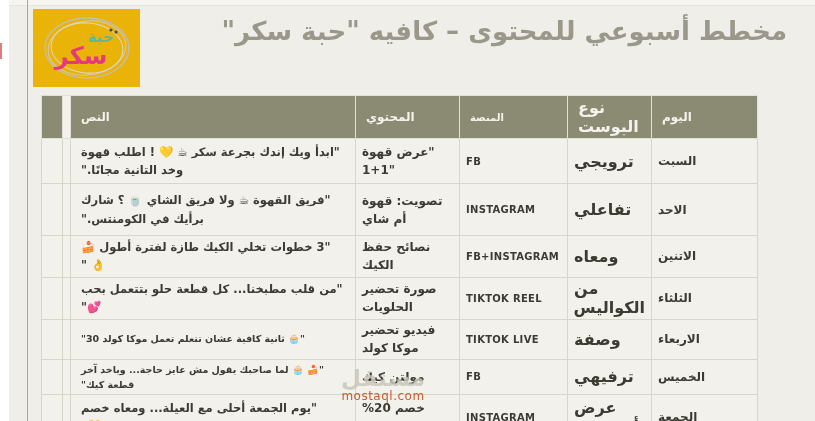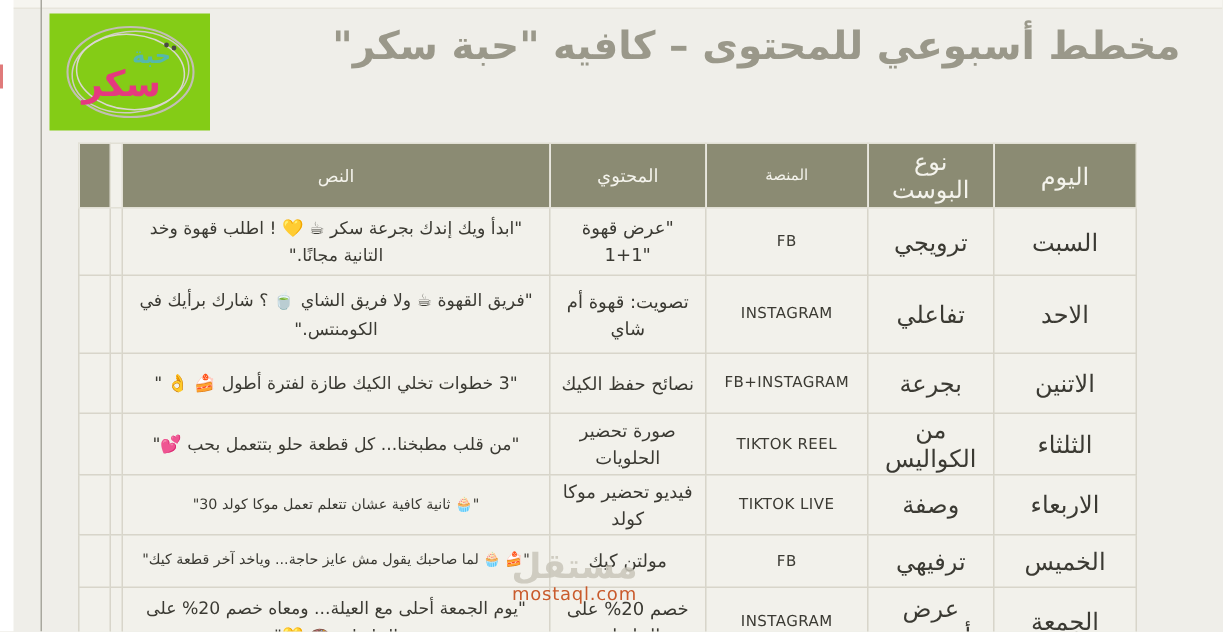--- a/index.html
+++ b/index.html
@@ -13,36 +13,36 @@
     background:var(--page-bg);
     font-family:"DejaVu Sans",sans-serif;
     color:var(--ink);
     position:relative;
   }
   .top-strip{position:absolute;left:0;top:0;width:815px;height:6px;background:#f6f5f0;border-bottom:1px solid #e7e5dc}
   .left-strip{position:absolute;left:0;top:0;width:9px;height:421px;background:#ffffff}
   .left-accent{position:absolute;left:0;top:43px;width:2px;height:16px;background:#e07a7a}
   .pane-line{position:absolute;left:27px;top:0;width:1px;height:421px;background:#a8a79e}
 
-  .logo-box{position:absolute;left:33px;top:9px;width:107px;height:78px;background:#84cc16;display:flex;align-items:center;justify-content:center}
+  .logo-box{position:absolute;left:33px;top:9px;width:107px;height:78px;background:#eab308;display:flex;align-items:center;justify-content:center}
   .logo-box svg{display:block}
 
   .page-title{
     position:absolute;top:16px;right:28px;direction:rtl;
     font-size:26px;color:var(--title);letter-spacing:0;white-space:nowrap;
   }
 
   .table-wrap{position:absolute;left:55px;top:95px;width:703px;direction:rtl}
   table{border-collapse:collapse;table-layout:fixed;width:703px}
   td,th{border:1px solid var(--border);background:var(--cell-bg);
-    text-align:center;vertical-align:middle;padding:1px 6px;overflow:hidden;
-    color:var(--ink);font-weight:normal}
+    text-align:left;vertical-align:middle;padding:1px 6px;overflow:hidden;
+    color:var(--ink);font-weight:bold}
   thead th{background:var(--header-bg);color:#f4f3ec;font-size:12.5px;height:25px;border-color:#e2e0d5;padding:2px 10px}
   thead th.col-n2{background:var(--cell-bg)}
-  .col-day{width:95px;font-size:16px}
+  .col-day{width:106px;font-size:12px}
   .col-post{width:84px;font-size:16px}
   .col-platform{width:108px;font-size:10px}
   .col-content{width:104px;font-size:12px;line-height:1.5}
   .col-text{width:285px;font-size:11.5px;line-height:1.6;padding:2px 10px}
   .col-n1{width:19px}
   .col-n2{width:8px;padding:0}
   tr.r1 td{height:45px} tr.r2 td{height:52px} tr.r3 td{height:40px}
   tr.r4 td{height:40px} tr.r5 td{height:40px} tr.r6 td{height:35px}
   tr.r7 td{height:46px}
   tr.r5 td.col-text, tr.r6 td.col-text{font-size:9.5px}
@@ -104,21 +104,21 @@
         <td class="col-day">الاحد</td>
         <td class="col-post">تفاعلي</td>
         <td class="col-platform">INSTAGRAM</td>
         <td class="col-content">تصويت: قهوة أم شاي</td>
         <td class="col-text">"فريق القهوة ☕ ولا فريق الشاي 🍵 ؟ شارك برأيك في الكومنتس."</td>
         <td class="col-n2"></td>
         <td class="col-n1"></td>
       </tr>
       <tr class="r3">
         <td class="col-day">الاتنين</td>
-        <td class="col-post">بجرعة</td>
+        <td class="col-post">ومعاه</td>
         <td class="col-platform">FB+INSTAGRAM</td>
         <td class="col-content">نصائح حفظ الكيك</td>
         <td class="col-text">"3 خطوات تخلي الكيك طازة لفترة أطول 🍰 👌 "</td>
         <td class="col-n2"></td>
         <td class="col-n1"></td>
       </tr>
       <tr class="r4">
         <td class="col-day">الثلثاء</td>
         <td class="col-post">من الكواليس</td>
         <td class="col-platform">TIKTOK REEL</td>

